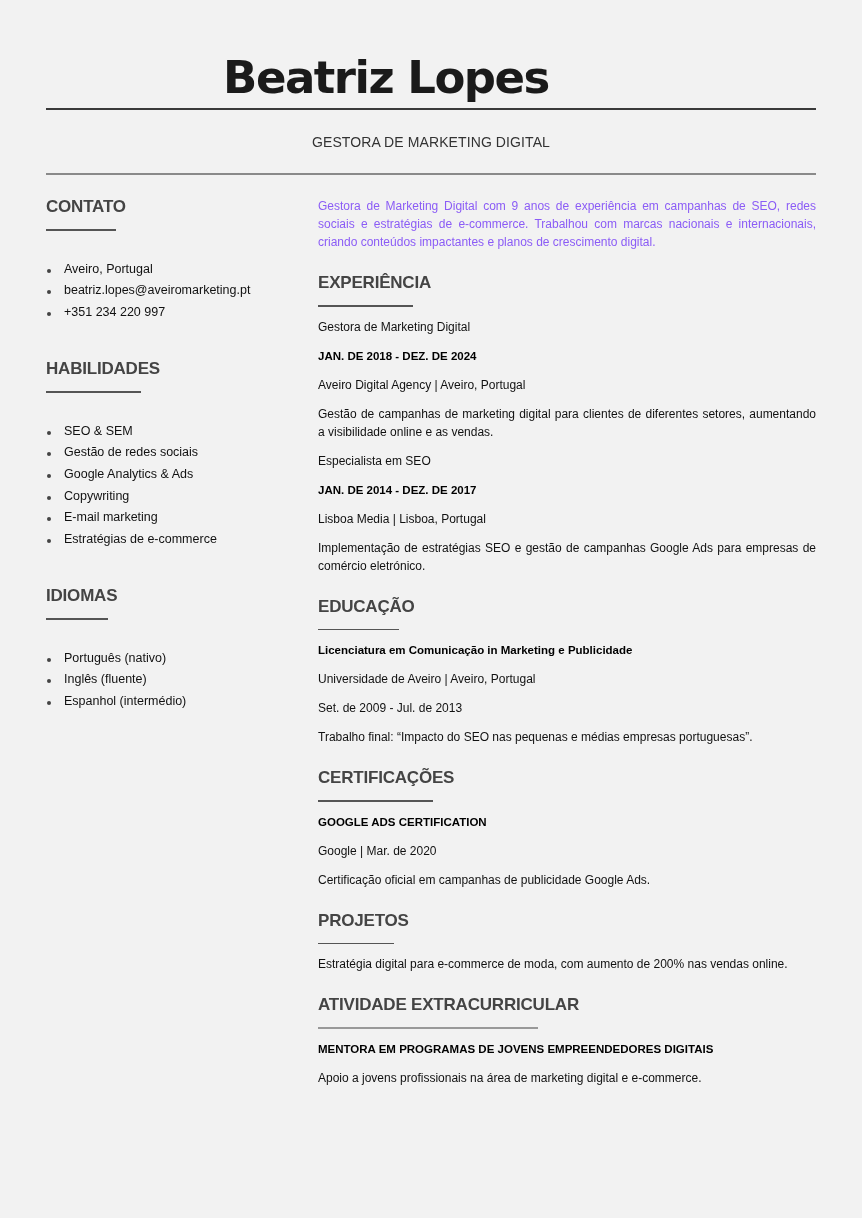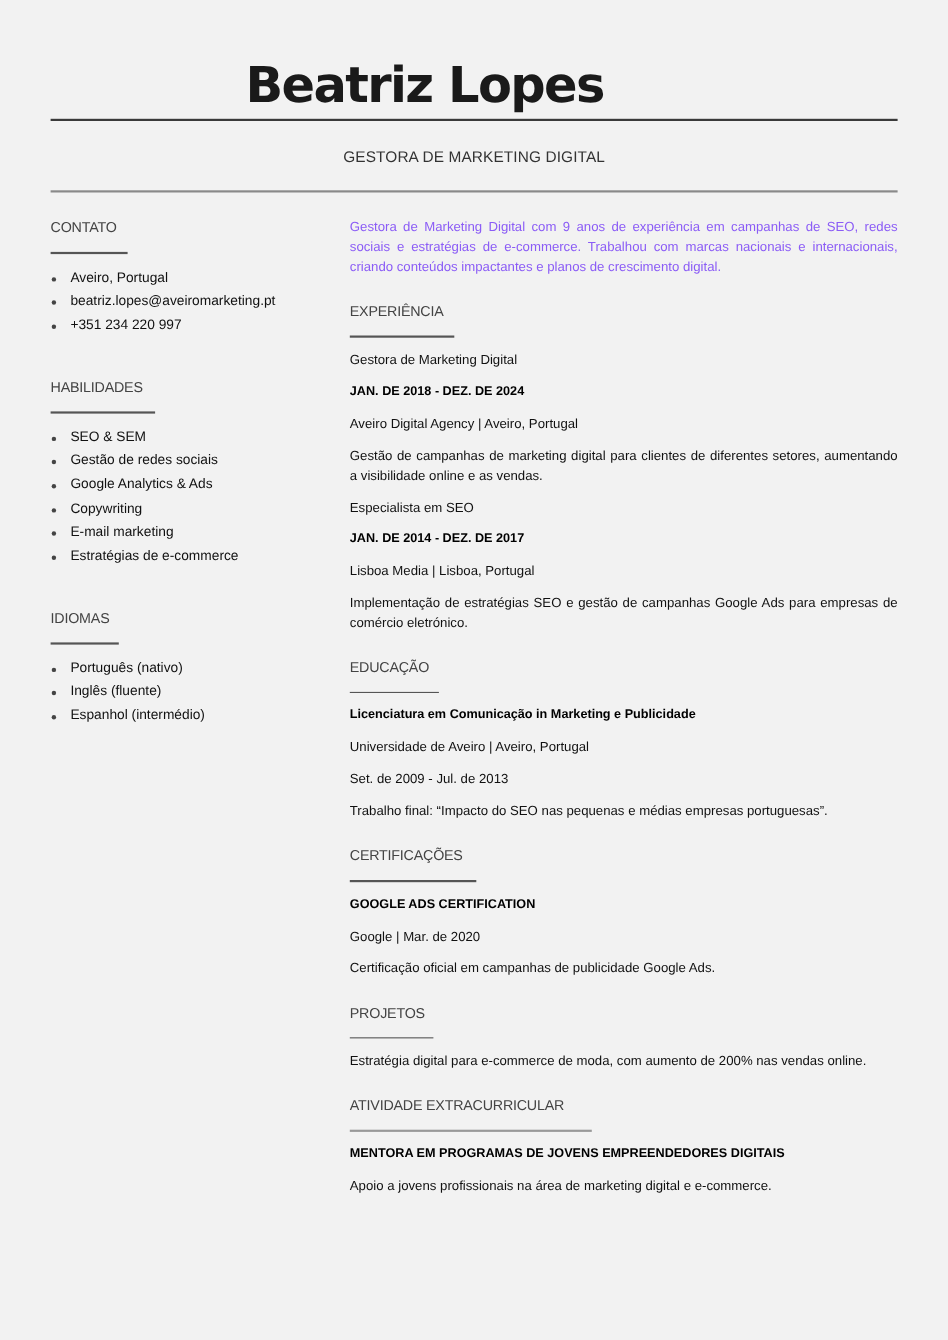--- a/index.html
+++ b/index.html
@@ -7,26 +7,26 @@
   body { font-family: "Liberation Sans", "DejaVu Sans", sans-serif; color: #111; position: relative; overflow: hidden; }
 
   .name { position: absolute; top: 48px; left: 0; width: 772px; text-align: center; font-family: "DejaVu Sans", sans-serif; font-weight: bold; font-size: 45px; letter-spacing: -1.5px; color: #1a1a1a; line-height: 60px; }
   .rule-top { position: absolute; top: 108px; left: 46px; width: 770px; height: 1.5px; background: #3a3a3a; }
   .job-title { position: absolute; top: 134px; left: 0; width: 862px; text-align: center; font-size: 14px; color: #333; letter-spacing: 0.1px; }
   .rule-bottom { position: absolute; top: 173px; left: 46px; width: 770px; height: 1.5px; background: #8a8a8a; }
 
   .sidebar { position: absolute; top: 197px; left: 46px; width: 240px; }
   .main { position: absolute; top: 197px; left: 318px; width: 498px; }
 
-  .sec-head { font-size: 13px; font-weight: normal; color: #444; letter-spacing: -0.2px; line-height: 20px; }
+  .sec-head { font-size: 17px; font-weight: bold; color: #444; letter-spacing: -0.2px; line-height: 20px; }
   .sec-rule { height: 1.5px; background: #555; margin-top: 12px; }
   .sec-rule.light { background: #999; height: 2px; }
 
   .side-sec { margin-bottom: 36px; }
-  .side-list { list-style: none; margin-top: 11px; }
+  .side-list { list-style: none; margin-top: 28px; }
   .side-list li { font-size: 12.5px; line-height: 21.6px; position: relative; padding-left: 18px; color: #111; }
   .side-list li::before { content: ""; position: absolute; left: 1px; top: 10px; width: 4px; height: 4px; border-radius: 50%; background: #444; }
 
   .summary { font-size: 12px; line-height: 18px; color: #8b5cf6; text-align: justify; hyphens: manual; }
   .main-sec { margin-top: 22px; }
   .main-sec .sec-rule { margin-top: 12px; }
   .entry-line { font-size: 12px; line-height: 18px; color: #111; margin-top: 11px; }
   .entry-bold { font-weight: bold; font-size: 11.5px; color: #000; }
   .entry-para { text-align: justify; }
 </style>

